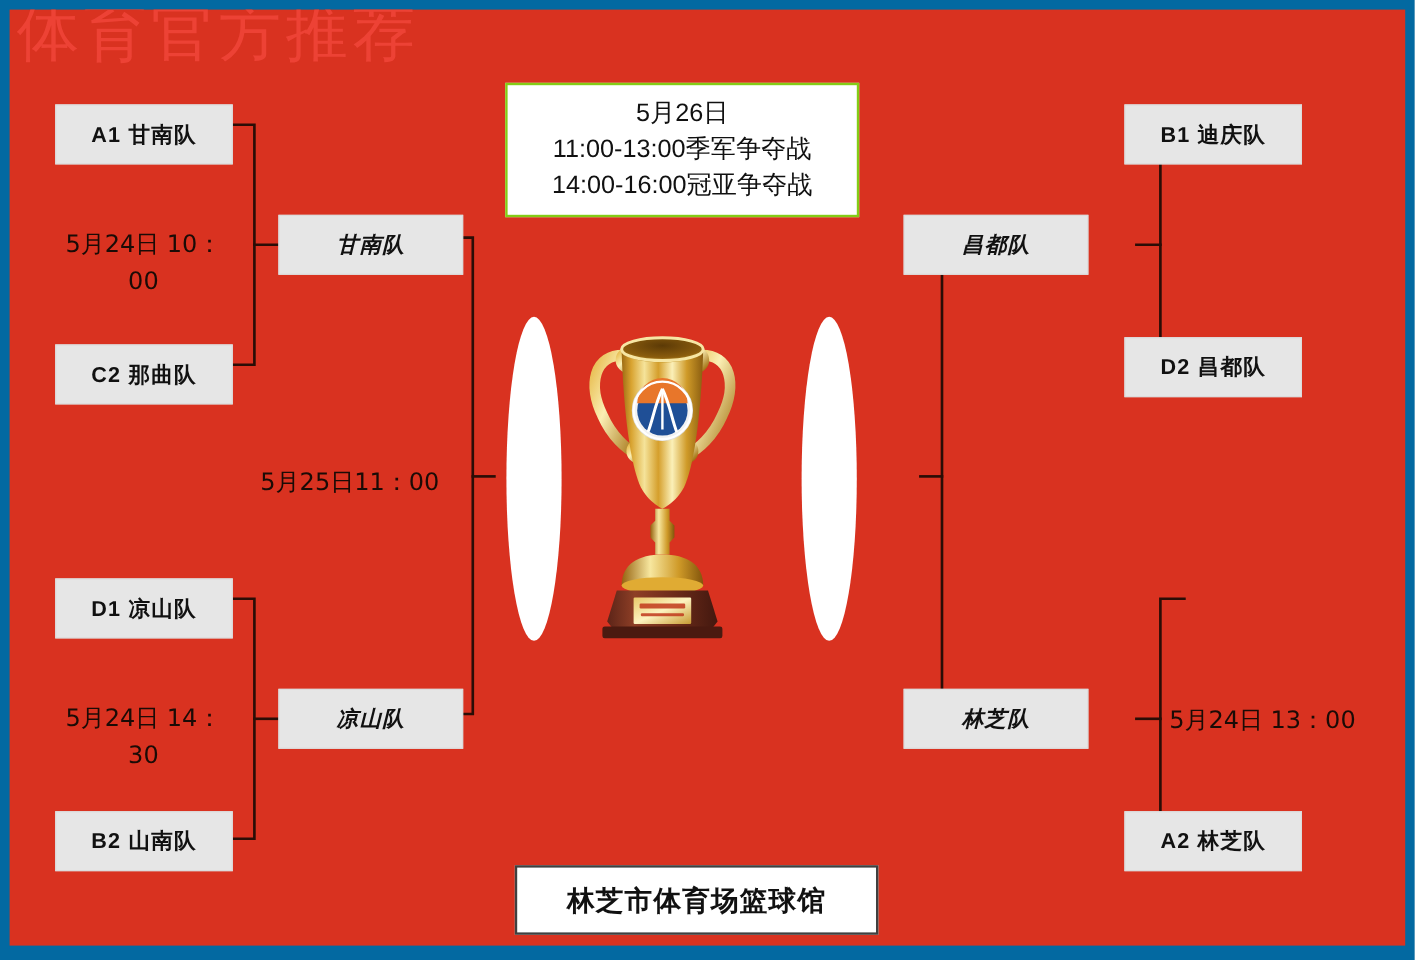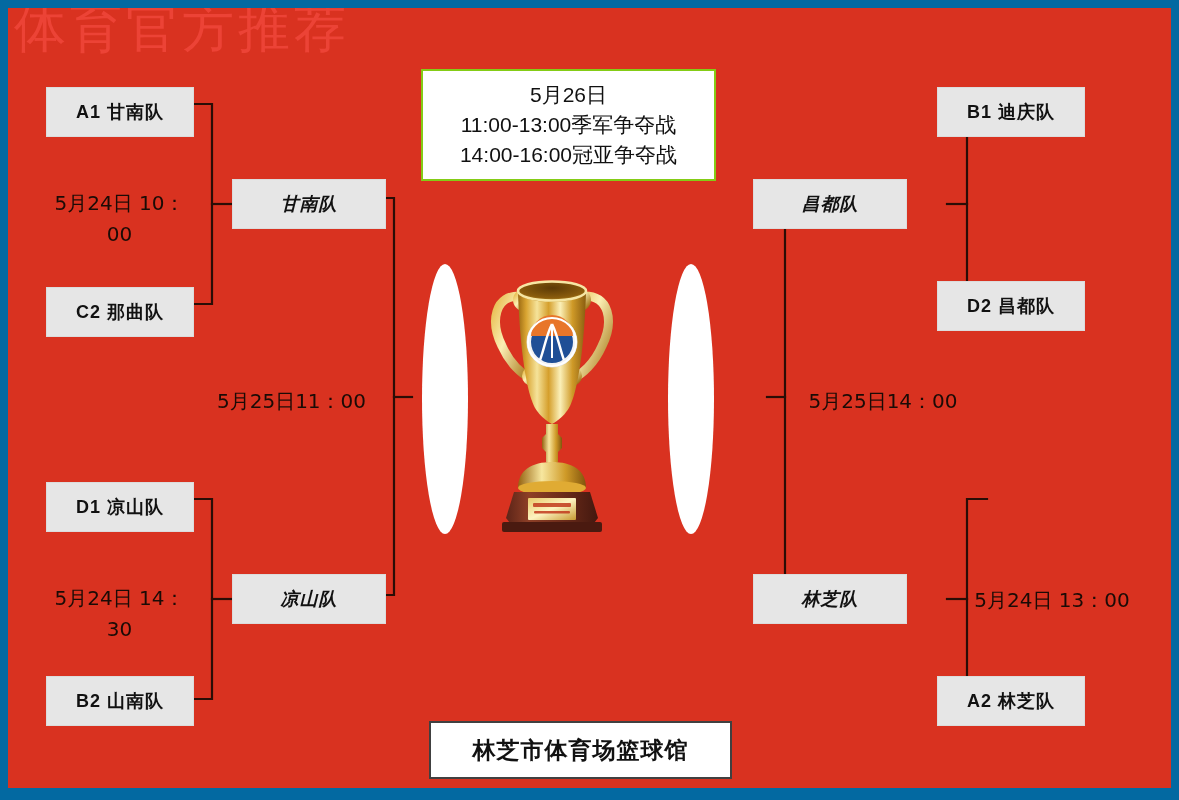--- a/index.html
+++ b/index.html
@@ -178,21 +178,20 @@
     <div class="timelabel" style="left:196px; top:378px; width:175px;">5月25日11：00</div>
 
     <div class="box team" style="left:929px; top:79px;">B1 迪庆队</div>
     <div class="box team" style="left:929px; top:273px;">D2 昌都队</div>
     <div class="box winner" style="left:745px; top:171px;">昌都队</div>
 
     <div class="box team" style="left:929px; top:668px;">A2 林芝队</div>
     <div class="timelabel" style="left:944px; top:577px; width:200px;">5月24日  13：00</div>
     <div class="box winner" style="left:745px; top:566px;">林芝队</div>
 
-    <div class="timelabel" style="left:775px; top:378px; width:200px;">5月25日14：00</div>
 
     <div class="infobox" style="left:413px; top:61px; width:295px; height:112px;">
       <div>5月26日</div>
       <div>11:00-13:00季军争夺战</div>
       <div>14:00-16:00冠亚争夺战</div>
     </div>
 
     <div class="ellipse" style="left:414px; top:256px;"></div>
     <div class="ellipse" style="left:660px; top:256px;"></div>
 

